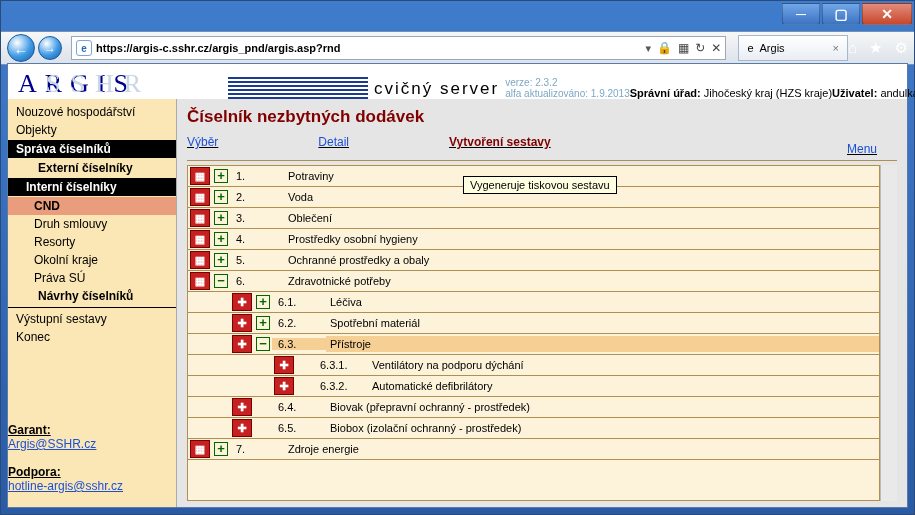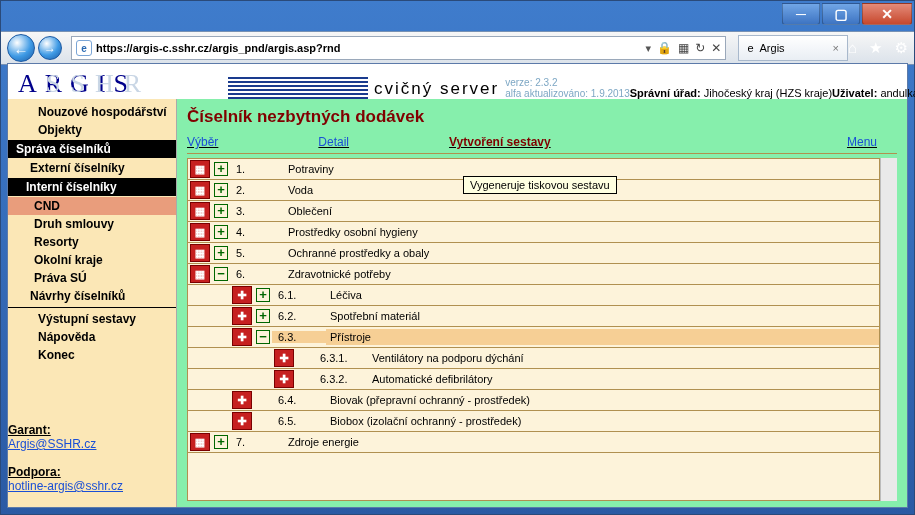--- a/index.html
+++ b/index.html
@@ -30,35 +30,35 @@
 .apphdr .servlbl{font-size:17px;letter-spacing:2px;color:#000;}
 .apphdr .ver{font-size:10px;color:#7da7c4;margin-left:6px;line-height:11px;}
 .apphdr .right{font-size:11px;margin-left:auto;}
 .body{flex:1;display:flex;min-height:0;}
 
 .side{width:168px;background:#fbe7b6;border-right:1px solid #aaa;padding:4px 0;display:flex;flex-direction:column;font-size:12px;}
 .side .itm{padding:2px 8px;cursor:pointer;}
 .side .grp{background:#000;color:#fff;font-weight:bold;padding:2px 8px;margin:1px 0;}
 .side .sub{background:#000;color:#fff;font-weight:bold;padding:2px 8px 2px 18px;margin:1px 0;}
 .side .sel{background:#e99d7c;color:#000;font-weight:bold;padding:2px 8px 2px 26px;}
-.side .l2{padding-left:26px;font-weight:bold;}
-.side .l2b{padding-left:22px;font-weight:bold;}
-.side .plain{font-weight:bold;margin-left:22px;}
+.side .l2{padding-left:26px;font-weight:normal;}
+.side .l2b{padding-left:30px;font-weight:bold;}
+.side .plain{font-weight:normal;}
 .side hr{border:none;border-top:1px solid #000;margin:2px 0;}
 .side .ftr{margin-top:auto;text-align:left;font-size:12px;padding-bottom:10px;text-decoration:underline;}
 .side .ftr a{color:#1a4fd6;}
 
-.main{flex:1;background:#86efac;padding:6px 10px;overflow:hidden;display:flex;flex-direction:column;min-width:0;}
+.main{flex:1;background:#e5e5e5;padding:6px 10px;overflow:hidden;display:flex;flex-direction:column;min-width:0;}
 .main h2{color:#800000;font-size:17px;margin:2px 0 6px 0;font-weight:bold;}
 .toolbar{display:flex;border-bottom:1px solid #b09050;padding:2px 0 4px 0;font-size:12px;text-decoration:underline;margin-bottom:4px;}
 .toolbar .tb{margin-right:100px;cursor:pointer;}
 .toolbar .tb.vyber{color:#1a4fd6;}
 .toolbar .tb.det{color:#1a4fd6;}
 .toolbar .tb.sest{color:#800000;font-weight:bold;text-align:right;}
-.toolbar .tb.menu{color:#1a4fd6;margin-left:auto;margin-right:20px;}
+.toolbar .tb.menu{color:#1a4fd6;margin-left:auto;margin-right:20px;margin-top:7px;}
 .tree{flex:1;overflow:auto;border:1px solid #b09050;background:#fdf3da;}
 .row{display:flex;align-items:center;border-bottom:1px solid #b09050;min-height:20px;font-size:11px;}
 .row .pad{flex-shrink:0;}
 .row .ic{width:18px;height:16px;margin:1px 2px;display:flex;align-items:center;justify-content:center;color:#fff;font-size:11px;font-weight:bold;border:1px solid #7a0000;background:#c62020;flex-shrink:0;}
 .row .ic.expand{border:1px solid #060;color:#060;background:transparent;width:12px;height:12px;font-size:13px;line-height:8px;}
 .row .num{width:48px;padding-left:6px;flex-shrink:0;}
 .row .lbl{flex:1;padding:2px 4px;}
 .row.sel .lbl,.row.sel .num{background:#f6cf95;}
 .tooltip{position:absolute;background:#ffffe1;border:1px solid #000;padding:2px 6px;font-size:11px;}
 .sb{width:16px;background:#e9e9e9;border-left:1px solid #bbb;}
@@ -121,21 +121,20 @@
           <div class="itm l2b">Externí číselníky</div>
           <div class="itm sub">Interní číselníky</div>
           <div class="itm sel">CND</div>
           <div class="itm l2">Druh smlouvy</div>
           <div class="itm l2">Resorty</div>
           <div class="itm l2">Okolní kraje</div>
           <div class="itm l2">Práva SÚ</div>
           <div class="itm l2b">Návrhy číselníků</div>
           <hr>
           <div class="itm plain">Výstupní sestavy</div>
-          <div class="itm plain">Nápověda</div>
           <div class="itm plain">Konec</div>
           <div class="ftr">
           <b>Garant:</b><br>
           <a href="#">Argis@SSHR.cz</a><br><br>
           <b>Podpora:</b><br>
           <a href="#">hotline-argis@sshr.cz</a>
         </div>
       </div>
 
       <div class="main">

